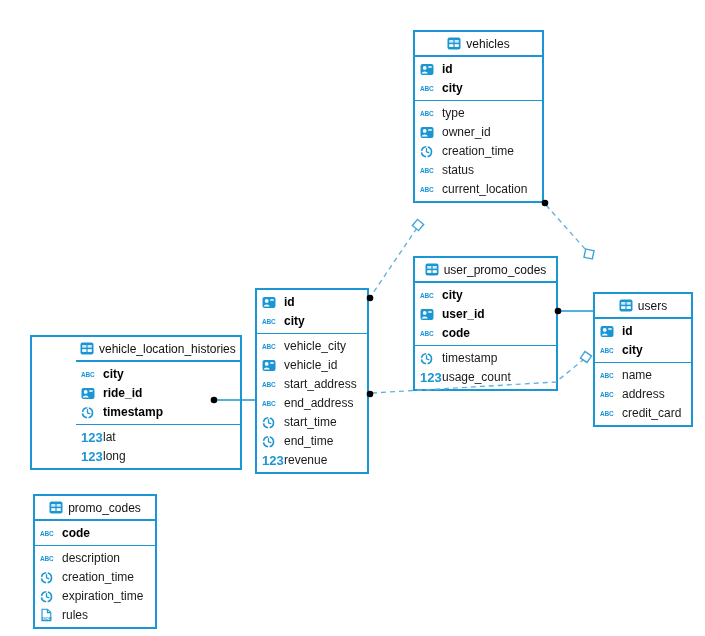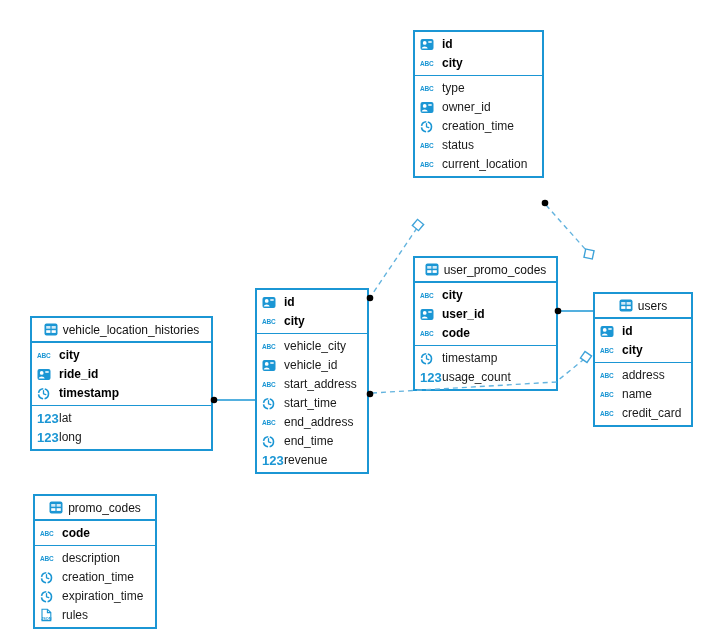--- a/index.html
+++ b/index.html
@@ -69,20 +69,32 @@
     z-index: 3;
     pointer-events: none;
   }
 </style>
 </head>
 <body>
 
 <div class="canvas">
   <div id="tables-layer">
       <div class="erd-table" style="left: 413px; top: 30px; min-width: 131px;">
+        <div class="erd-header">
+          <span class="cell-icon" style="flex: 0 0 auto; width: auto;">
+            <svg width="14" height="13" viewBox="0 0 14 13">
+              <rect x="0.5" y="0.5" width="13" height="12" rx="2" fill="#1b96d4"></rect>
+              <rect x="2.2" y="3" width="4.2" height="2.7" fill="#cfe9f7"></rect>
+              <rect x="7.6" y="3" width="4.2" height="2.7" fill="#cfe9f7"></rect>
+              <rect x="2.2" y="7.2" width="4.2" height="2.7" fill="#ffffff"></rect>
+              <rect x="7.6" y="7.2" width="4.2" height="2.7" fill="#ffffff"></rect>
+            </svg>
+          </span>
+          <span class="erd-title">vehicles</span>
+        </div>
         <div class="erd-section keys">
           <div class="erd-row key">
             <span class="cell-icon">
               <svg width="14" height="13" viewBox="0 0 14 13">
                 <rect x="0.5" y="1" width="13" height="11" rx="2" fill="#1b96d4"></rect>
                 <circle cx="4.7" cy="4.9" r="1.9" fill="#ffffff"></circle>
                 <rect x="8.1" y="3.3" width="3.8" height="1.5" rx="0.7" fill="#ffffff"></rect>
                 <path d="M1.7 10.4 C2.1 7.7 7.3 7.7 7.7 10.4 Z" fill="#ffffff"></path>
               </svg>
             </span>
@@ -222,32 +234,32 @@
               <span class="abc-glyph">ABC</span>
             </span>
             <span>city</span>
           </div>
         </div>
         <div class="erd-section cols">
           <div class="erd-row">
             <span class="cell-icon">
               <span class="abc-glyph">ABC</span>
             </span>
+            <span>name</span>
+          </div>
+          <div class="erd-row">
+            <span class="cell-icon">
+              <span class="abc-glyph">ABC</span>
+            </span>
             <span>address</span>
           </div>
           <div class="erd-row">
             <span class="cell-icon">
               <span class="abc-glyph">ABC</span>
             </span>
-            <span>name</span>
-          </div>
-          <div class="erd-row">
-            <span class="cell-icon">
-              <span class="abc-glyph">ABC</span>
-            </span>
             <span>credit_card</span>
           </div>
         </div>
       </div>
       <div class="erd-table" style="left: 255px; top: 288px; min-width: 114px;">
         <div class="erd-section keys">
           <div class="erd-row key">
             <span class="cell-icon">
               <svg width="14" height="13" viewBox="0 0 14 13">
                 <rect x="0.5" y="1" width="13" height="11" rx="2" fill="#1b96d4"></rect>
@@ -284,51 +296,51 @@
             <span>vehicle_id</span>
           </div>
           <div class="erd-row">
             <span class="cell-icon">
               <span class="abc-glyph">ABC</span>
             </span>
             <span>start_address</span>
           </div>
           <div class="erd-row">
             <span class="cell-icon">
+              <span class="abc-glyph">ABC</span>
+            </span>
+            <span>end_address</span>
+          </div>
+          <div class="erd-row">
+            <span class="cell-icon">
               <svg width="13" height="13" viewBox="0 0 13 13">
                 <circle cx="6.5" cy="6.8" r="5" fill="#ffffff" stroke="#1b96d4" stroke-width="1.6" stroke-dasharray="6.5,1.6"></circle>
                 <path d="M6.5 6.8 L6.5 3.6 M6.5 6.8 L8.8 7.6" stroke="#1b96d4" stroke-width="1.3" stroke-linecap="round" fill="none"></path>
               </svg>
             </span>
             <span>start_time</span>
           </div>
           <div class="erd-row">
             <span class="cell-icon">
-              <span class="abc-glyph">ABC</span>
-            </span>
-            <span>end_address</span>
-          </div>
-          <div class="erd-row">
-            <span class="cell-icon">
               <svg width="13" height="13" viewBox="0 0 13 13">
                 <circle cx="6.5" cy="6.8" r="5" fill="#ffffff" stroke="#1b96d4" stroke-width="1.6" stroke-dasharray="6.5,1.6"></circle>
                 <path d="M6.5 6.8 L6.5 3.6 M6.5 6.8 L8.8 7.6" stroke="#1b96d4" stroke-width="1.3" stroke-linecap="round" fill="none"></path>
               </svg>
             </span>
             <span>end_time</span>
           </div>
           <div class="erd-row">
             <span class="cell-icon">
               <span class="num-glyph">123</span>
             </span>
             <span>revenue</span>
           </div>
         </div>
       </div>
-      <div class="erd-table" style="left: 30px; top: 316px; min-width: 183px;">
+      <div class="erd-table" style="left: 30px; top: 335px; min-width: 183px; padding-left: 44px;">
         <div class="erd-header">
           <span class="cell-icon" style="flex: 0 0 auto; width: auto;">
             <svg width="14" height="13" viewBox="0 0 14 13">
               <rect x="0.5" y="0.5" width="13" height="12" rx="2" fill="#1b96d4"></rect>
               <rect x="2.2" y="3" width="4.2" height="2.7" fill="#cfe9f7"></rect>
               <rect x="7.6" y="3" width="4.2" height="2.7" fill="#cfe9f7"></rect>
               <rect x="2.2" y="7.2" width="4.2" height="2.7" fill="#ffffff"></rect>
               <rect x="7.6" y="7.2" width="4.2" height="2.7" fill="#ffffff"></rect>
             </svg>
           </span>

